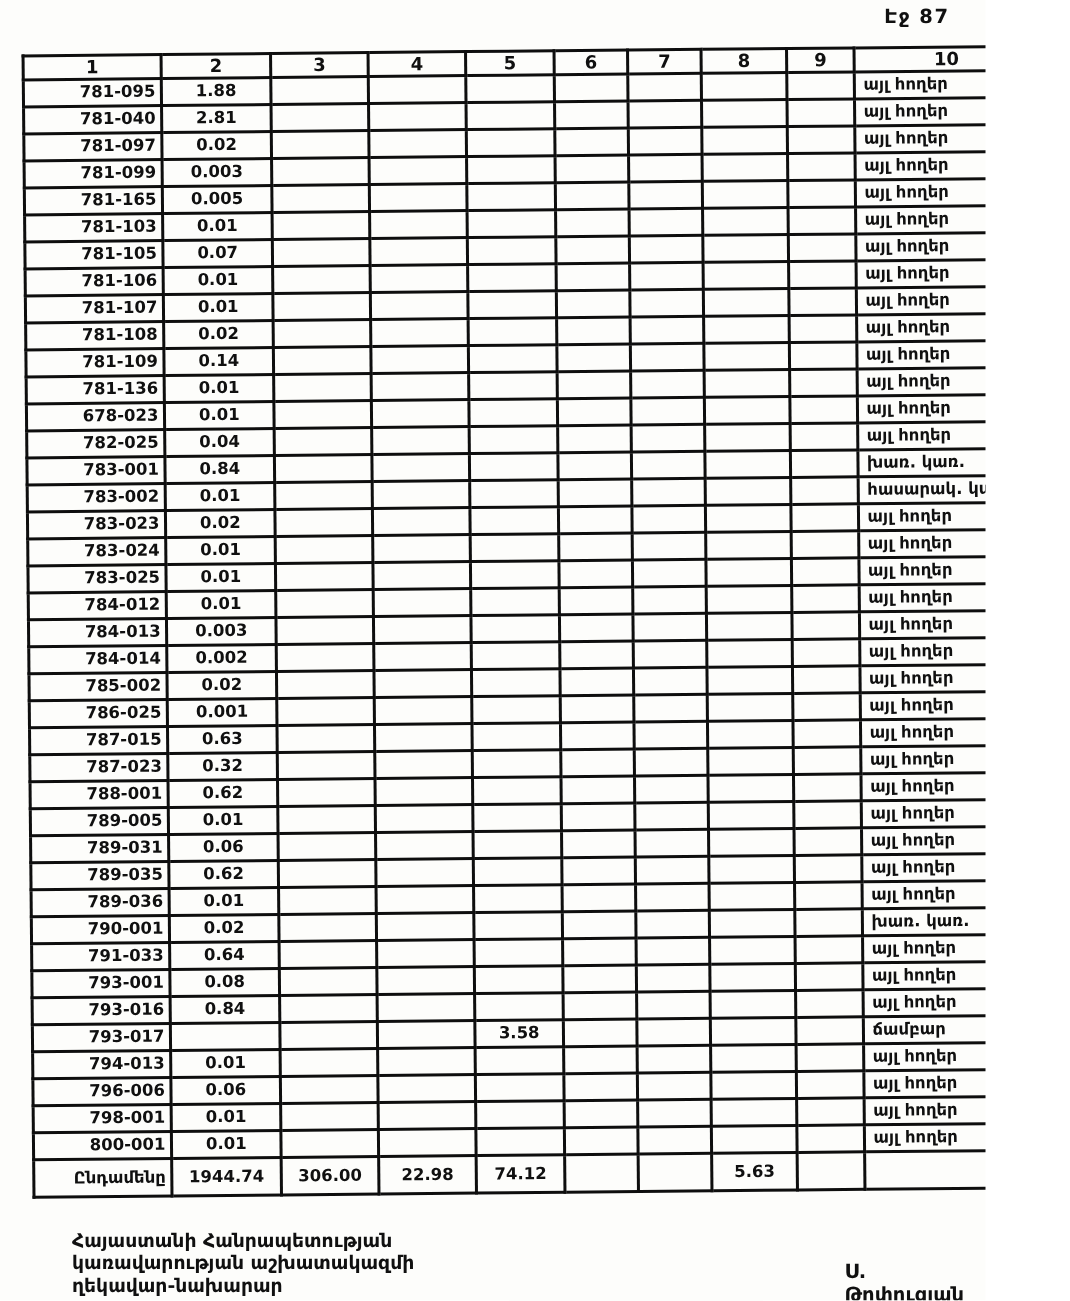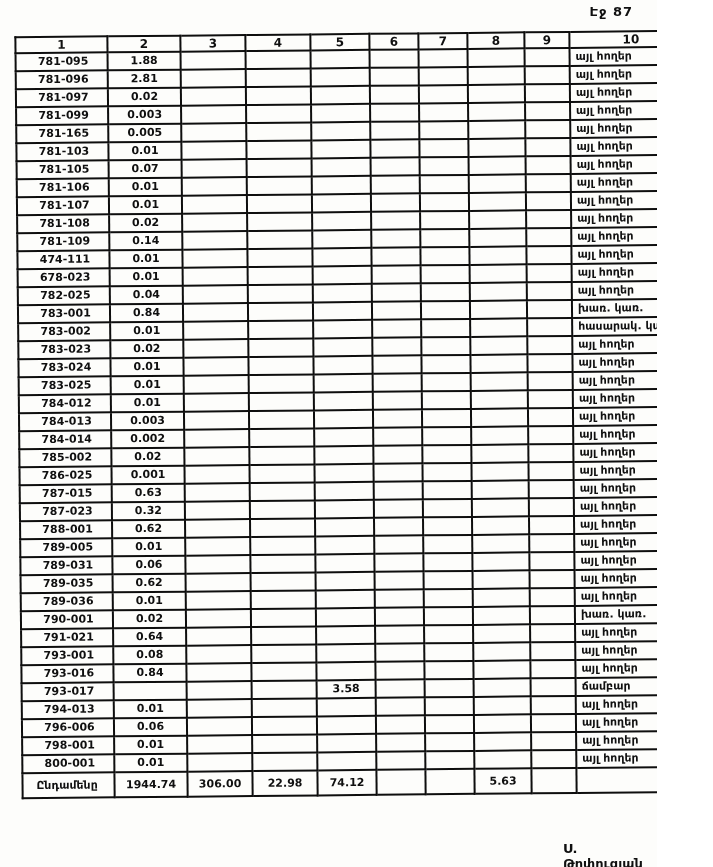--- a/index.html
+++ b/index.html
@@ -43,35 +43,35 @@
     line-height: 16px;
     overflow: hidden;
     white-space: nowrap;
   }
   table.land-table th {
     height: 14px;
     line-height: 14px;
     text-align: center;
     font-size: 12px;
   }
-  table.land-table td.c1  { text-align: center;  padding-left: 6px; }
+  table.land-table td.c1  { text-align: right;  padding-left: 6px; }
   table.land-table td.c2,
   table.land-table td.c3,
   table.land-table td.c4,
   table.land-table td.c5,
   table.land-table td.c6,
   table.land-table td.c7,
   table.land-table td.c8,
   table.land-table td.c9  { text-align: center; }
   table.land-table td.c10 { text-align: left; padding-left: 5px; }
   table.land-table tr.totals-row td {
     height: 23px;
     line-height: 23px;
   }
-  table.land-table tr.totals-row td.c1 { text-align: center; padding-left: 0; }
+  table.land-table tr.totals-row td.c1 { padding-left: 0; }
   .footer-block {
     position: absolute;
     left: 48px; top: 819px;
     font-size: 12.5px;
     font-weight: bold;
     line-height: 1.2;
   }
   .signature {
     position: absolute;
     left: 563px; top: 841px;
@@ -122,21 +122,21 @@
             <td class="c3"></td>
             <td class="c4"></td>
             <td class="c5"></td>
             <td class="c6"></td>
             <td class="c7"></td>
             <td class="c8"></td>
             <td class="c9"></td>
             <td class="c10">այլ հողեր</td>
           </tr>
           <tr>
-            <td class="c1">781-096</td>
+            <td class="c1">781-040</td>
             <td class="c2">2.81</td>
             <td class="c3"></td>
             <td class="c4"></td>
             <td class="c5"></td>
             <td class="c6"></td>
             <td class="c7"></td>
             <td class="c8"></td>
             <td class="c9"></td>
             <td class="c10">այլ հողեր</td>
           </tr>
@@ -242,21 +242,21 @@
             <td class="c3"></td>
             <td class="c4"></td>
             <td class="c5"></td>
             <td class="c6"></td>
             <td class="c7"></td>
             <td class="c8"></td>
             <td class="c9"></td>
             <td class="c10">այլ հողեր</td>
           </tr>
           <tr>
-            <td class="c1">474-111</td>
+            <td class="c1">781-136</td>
             <td class="c2">0.01</td>
             <td class="c3"></td>
             <td class="c4"></td>
             <td class="c5"></td>
             <td class="c6"></td>
             <td class="c7"></td>
             <td class="c8"></td>
             <td class="c9"></td>
             <td class="c10">այլ հողեր</td>
           </tr>
@@ -494,21 +494,21 @@
             <td class="c3"></td>
             <td class="c4"></td>
             <td class="c5"></td>
             <td class="c6"></td>
             <td class="c7"></td>
             <td class="c8"></td>
             <td class="c9"></td>
             <td class="c10">խառ. կառ.</td>
           </tr>
           <tr>
-            <td class="c1">791-021</td>
+            <td class="c1">791-033</td>
             <td class="c2">0.64</td>
             <td class="c3"></td>
             <td class="c4"></td>
             <td class="c5"></td>
             <td class="c6"></td>
             <td class="c7"></td>
             <td class="c8"></td>
             <td class="c9"></td>
             <td class="c10">այլ հողեր</td>
           </tr>
@@ -607,16 +607,21 @@
           <td class="c6"></td>
           <td class="c7"></td>
           <td class="c8">5.63</td>
           <td class="c9"></td>
           <td class="c10"></td>
         </tr>
       </tfoot>
     </table>
   </div>
 
+  <div class="footer-block">
+    <div>Հայաստանի Հանրապետության</div>
+    <div>կառավարության աշխատակազմի</div>
+    <div>ղեկավար-նախարար</div>
+  </div>
 
   <div class="signature">Ս. Թոփուզյան</div>
 
 </div>
 
 </body></html>

